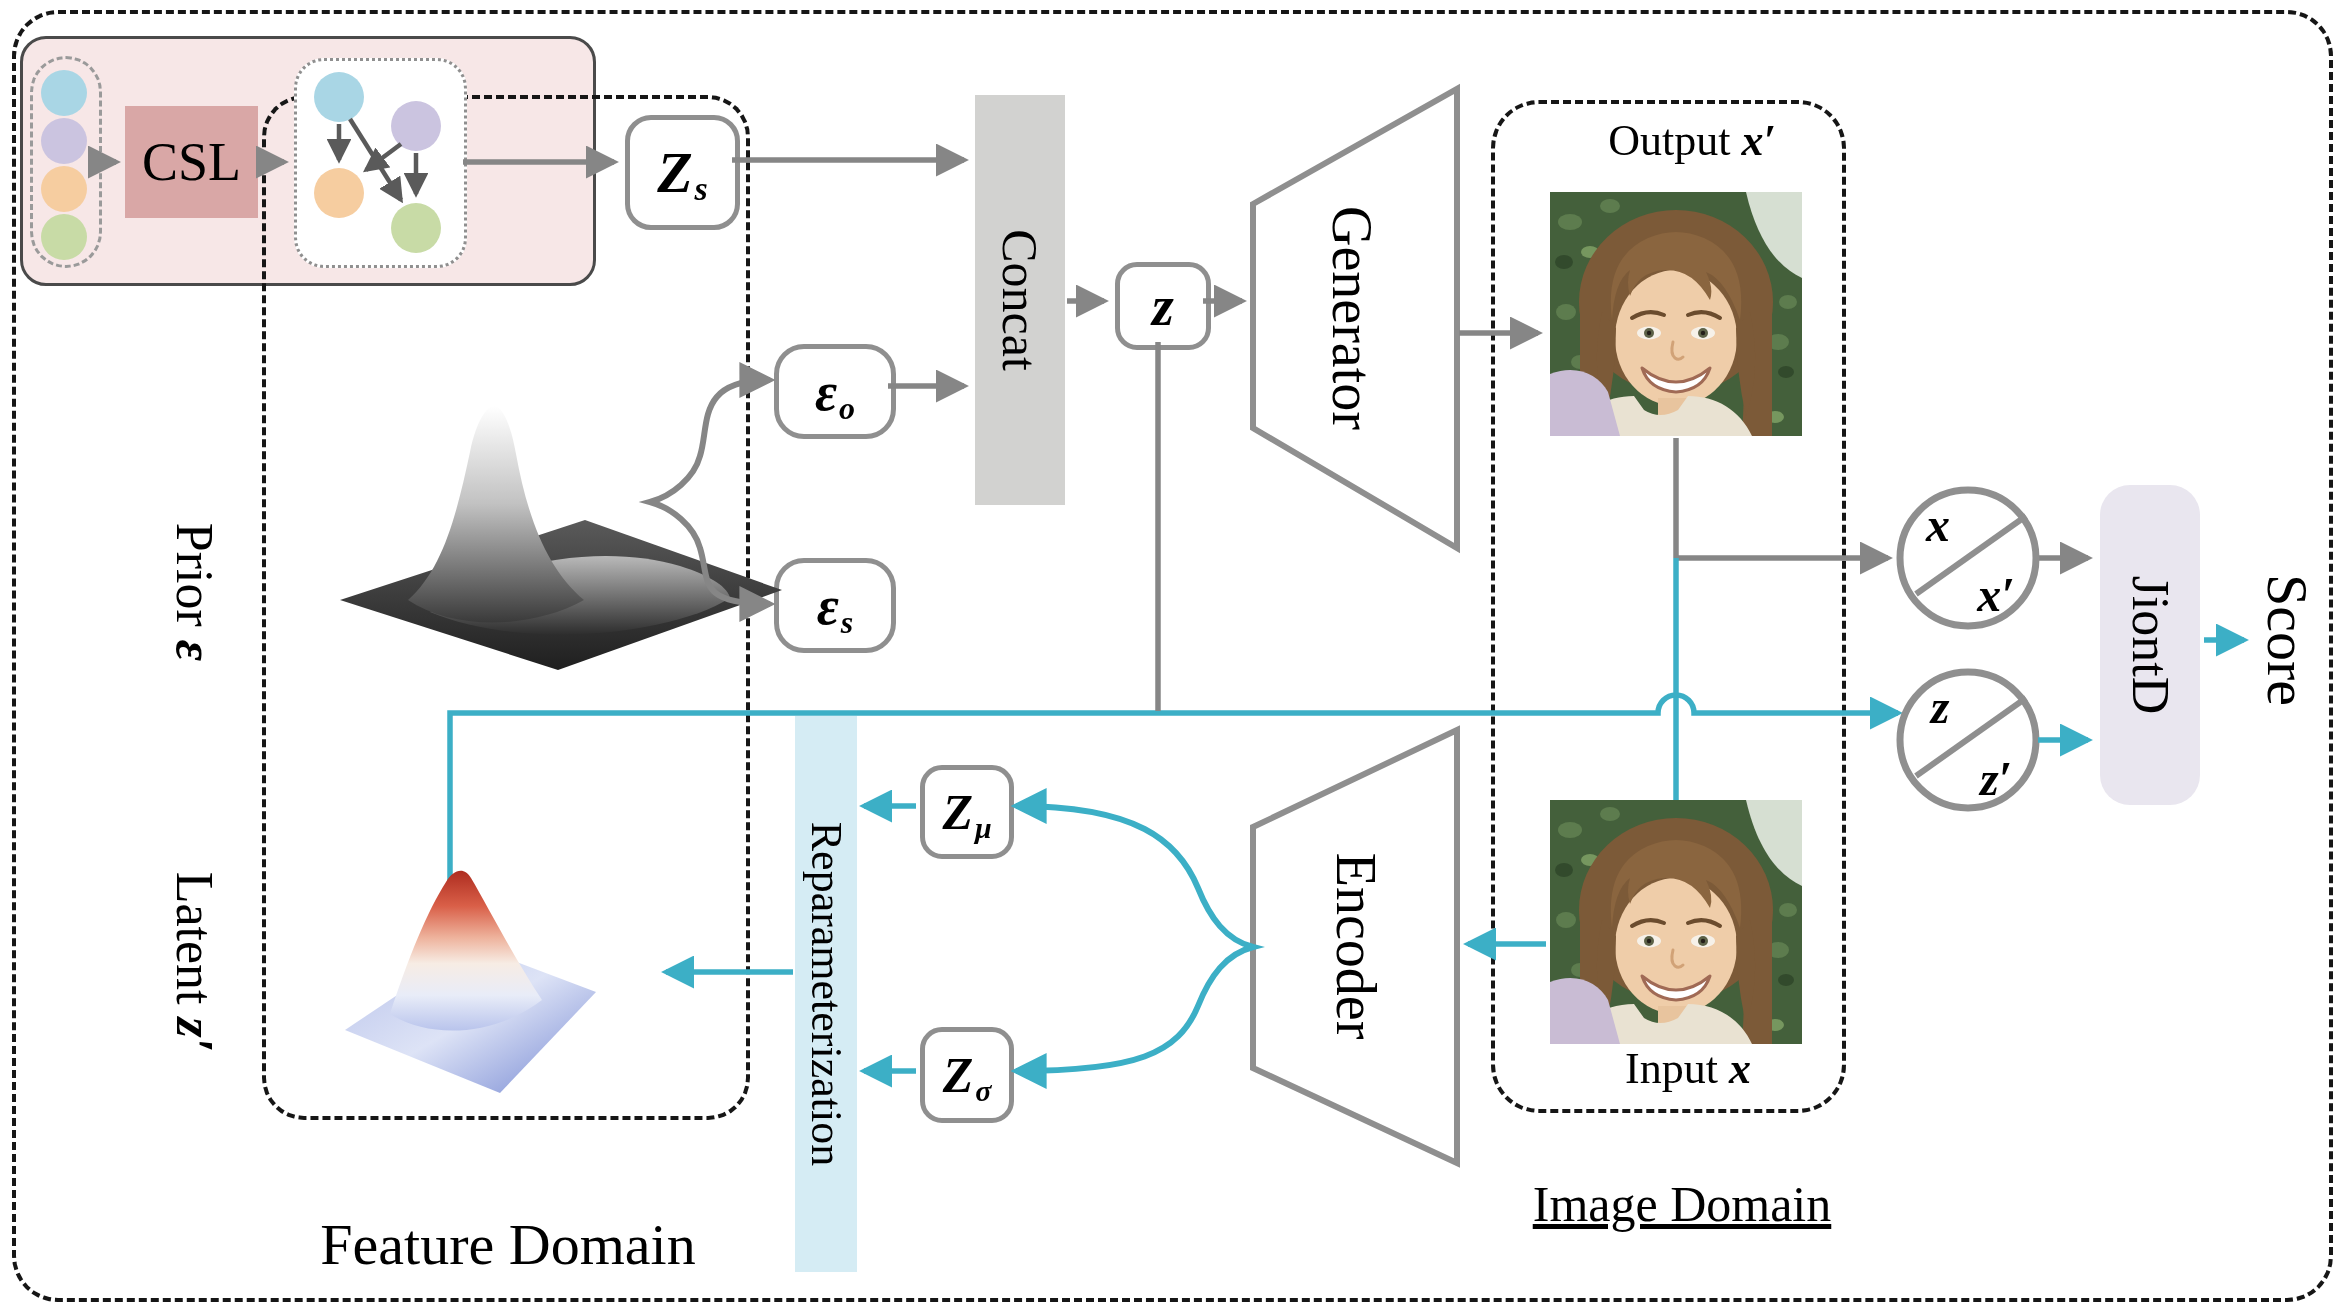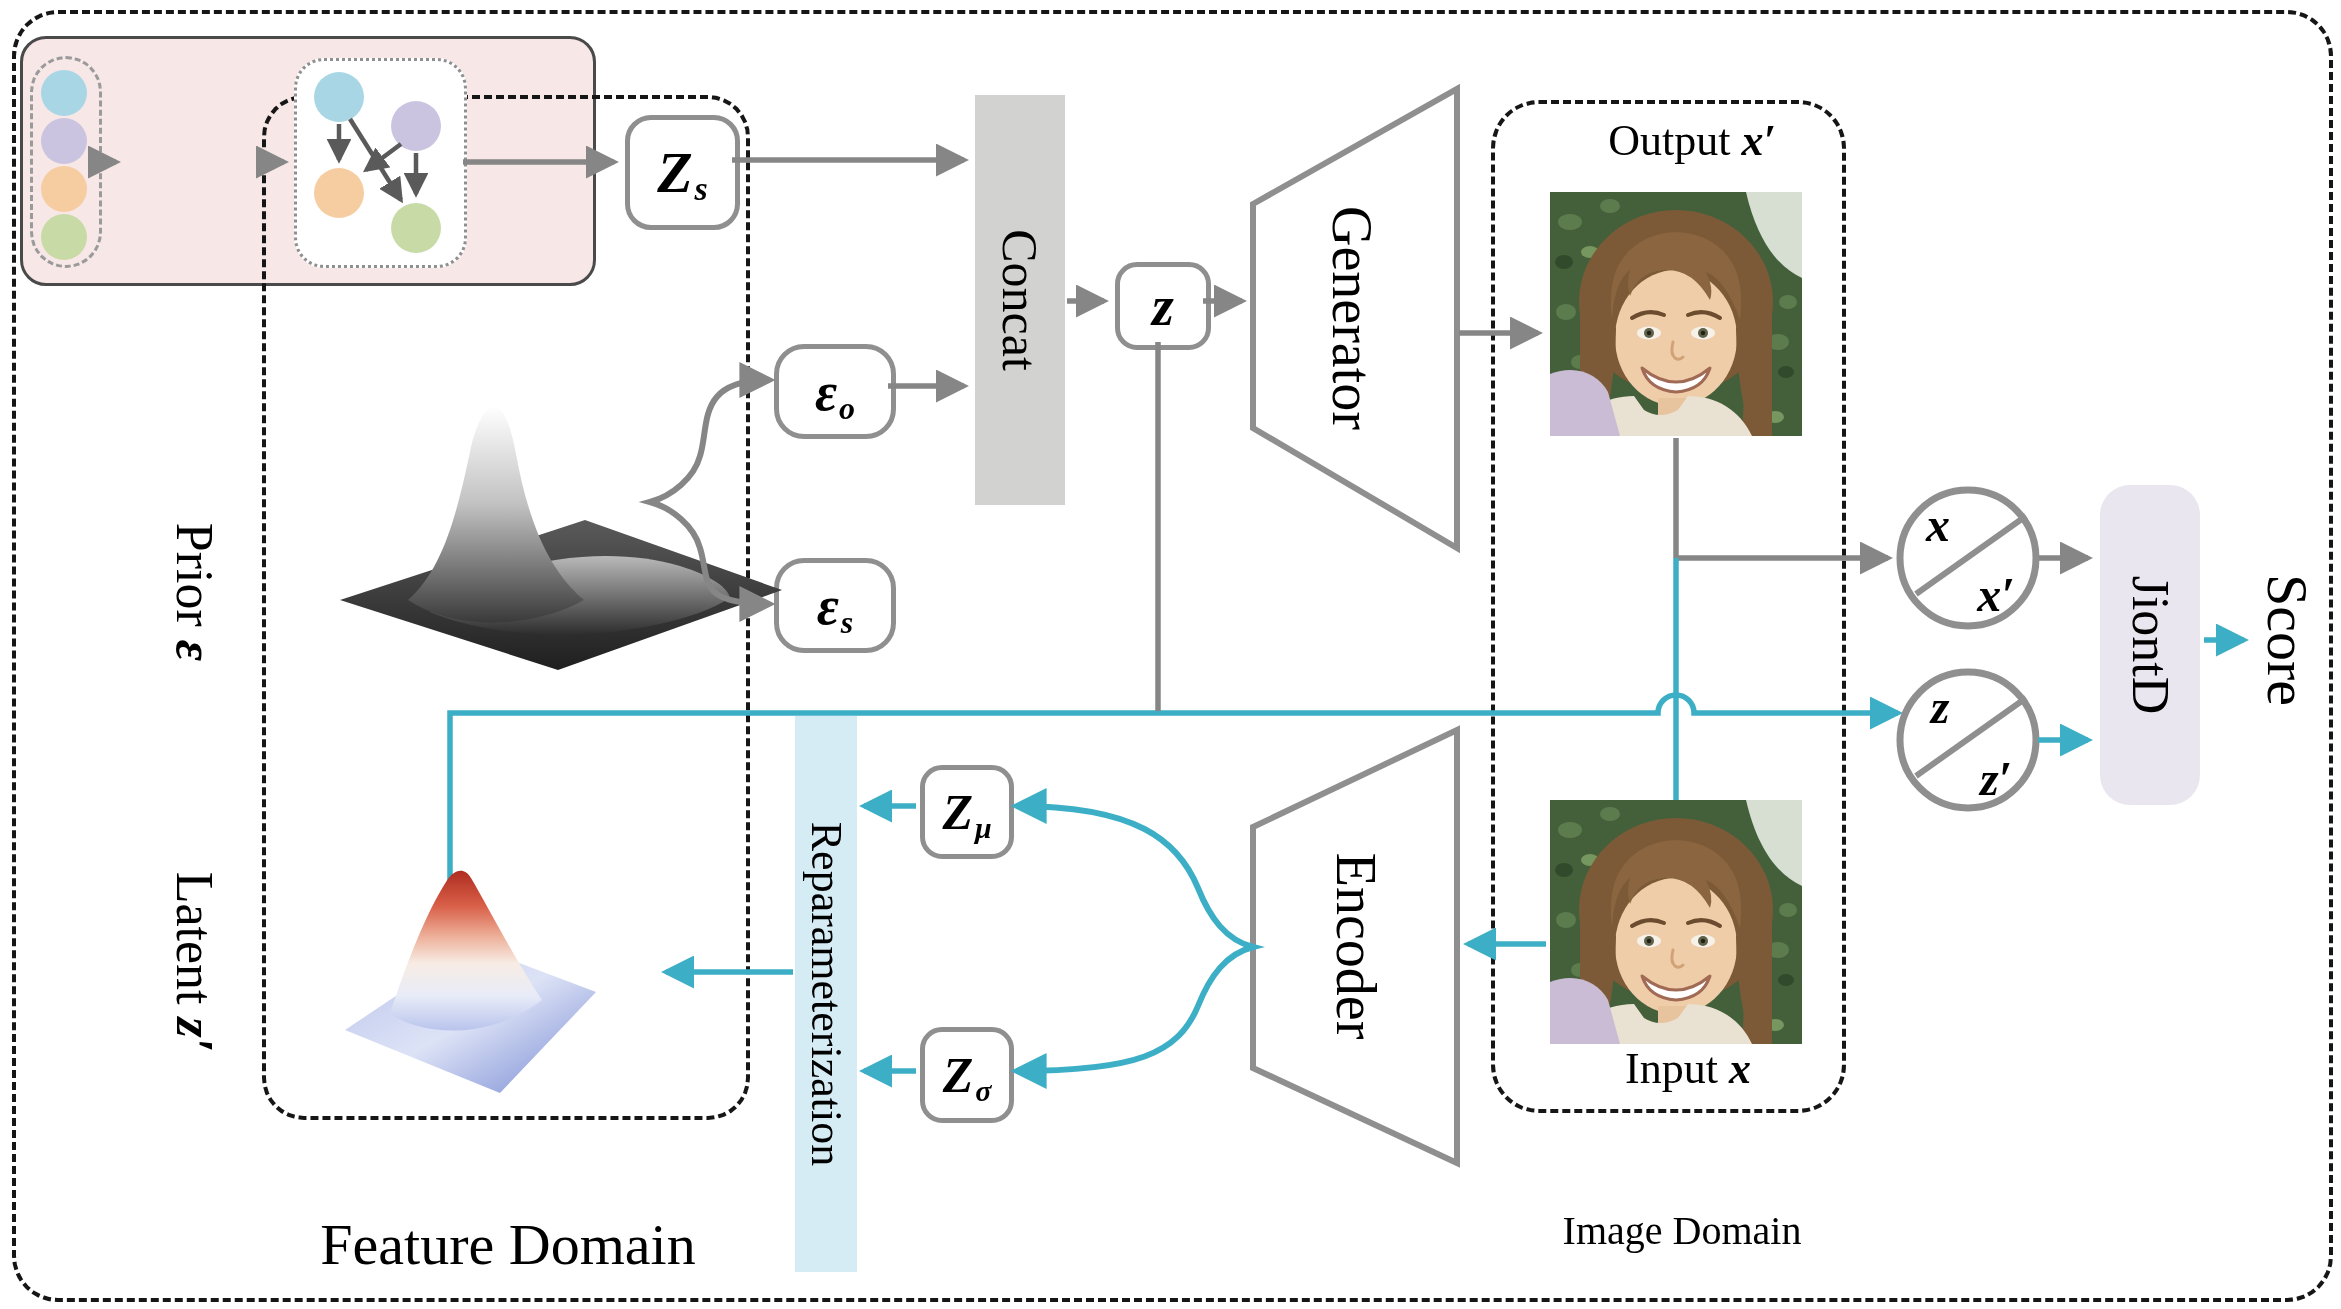--- a/index.html
+++ b/index.html
@@ -38,20 +38,21 @@
 <body>
 
 <div class="canvas">
 
   <div class="pinkbox"></div>
   <div class="dashed" style="left:12px;top:10px;width:2313px;height:1284px;border-radius:46px;z-index:2;"></div>
   <div class="dashed" style="left:262px;top:95px;width:480px;height:1017px;border-radius:42px;z-index:2;"></div>
   <div class="dashed" style="left:1491px;top:100px;width:347px;height:1005px;border-radius:48px;z-index:2;"></div>
 
   <div class="pill"></div>
+  <div class="cslbox">CSL</div>
   <div class="graphbox"></div>
 
   <div class="vbox" style="left:625px;top:115px;width:105px;height:105px;">
     <span class="vb" style="font-size:58px;">Z</span>
     <span class="vs" style="font-size:34px;">s</span>
   </div>
   <div class="vbox" style="left:774px;top:344px;width:112px;height:85px;border-radius:30px;">
     <span class="vb" style="font-size:54px;">ε</span>
     <span class="vs" style="font-size:32px;">o</span>
   </div>
@@ -246,21 +247,21 @@
   <div class="rot" style="left:2287px;top:640px;font-size:58px;">Score</div>
 
   <div class="rot" style="left:194px;top:592px;font-size:52px;">
     <span>Prior </span><span class="sym">ε</span>
   </div>
   <div class="rot" style="left:194px;top:962px;font-size:52px;">
     <span>Latent </span><span class="sym">z′</span>
   </div>
 
   <div class="lbl" style="left:508px;top:1244px;font-size:58px;">Feature Domain</div>
-  <div class="lbl" style="left:1682px;top:1230px;font-size:40px;">Image Domain</div>
+  <div class="lbl" style="left:1682px;top:1204px;font-size:50px;text-decoration:underline;">Image Domain</div>
 
   <div class="lbl" style="left:1692px;top:140px;font-size:44px;">
     <span>Output </span><span class="sym">x′</span>
   </div>
   <div class="lbl" style="left:1688px;top:1068px;font-size:44px;">
     <span>Input </span><span class="sym">x</span>
   </div>
 
   <div class="lbl sym" style="left:1938px;top:524px;font-size:48px;">x</div>
   <div class="lbl sym" style="left:1996px;top:594px;font-size:48px;">x′</div>

